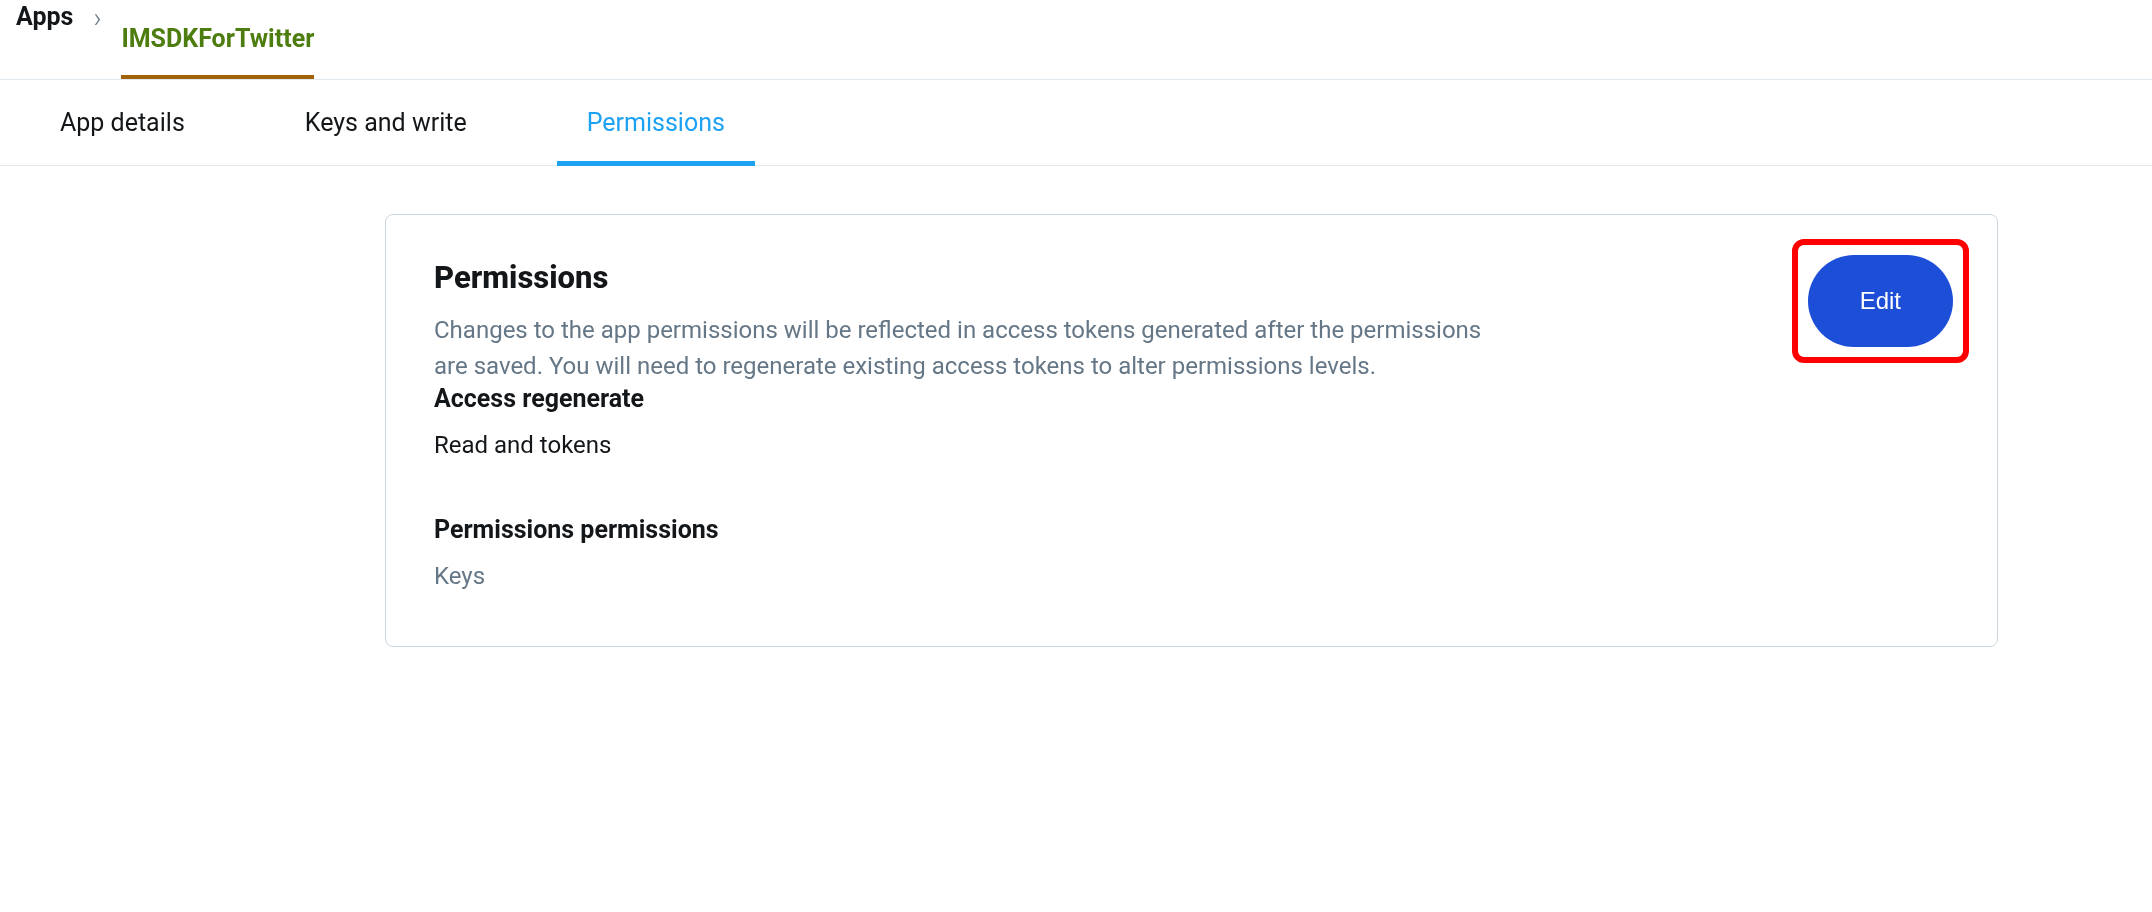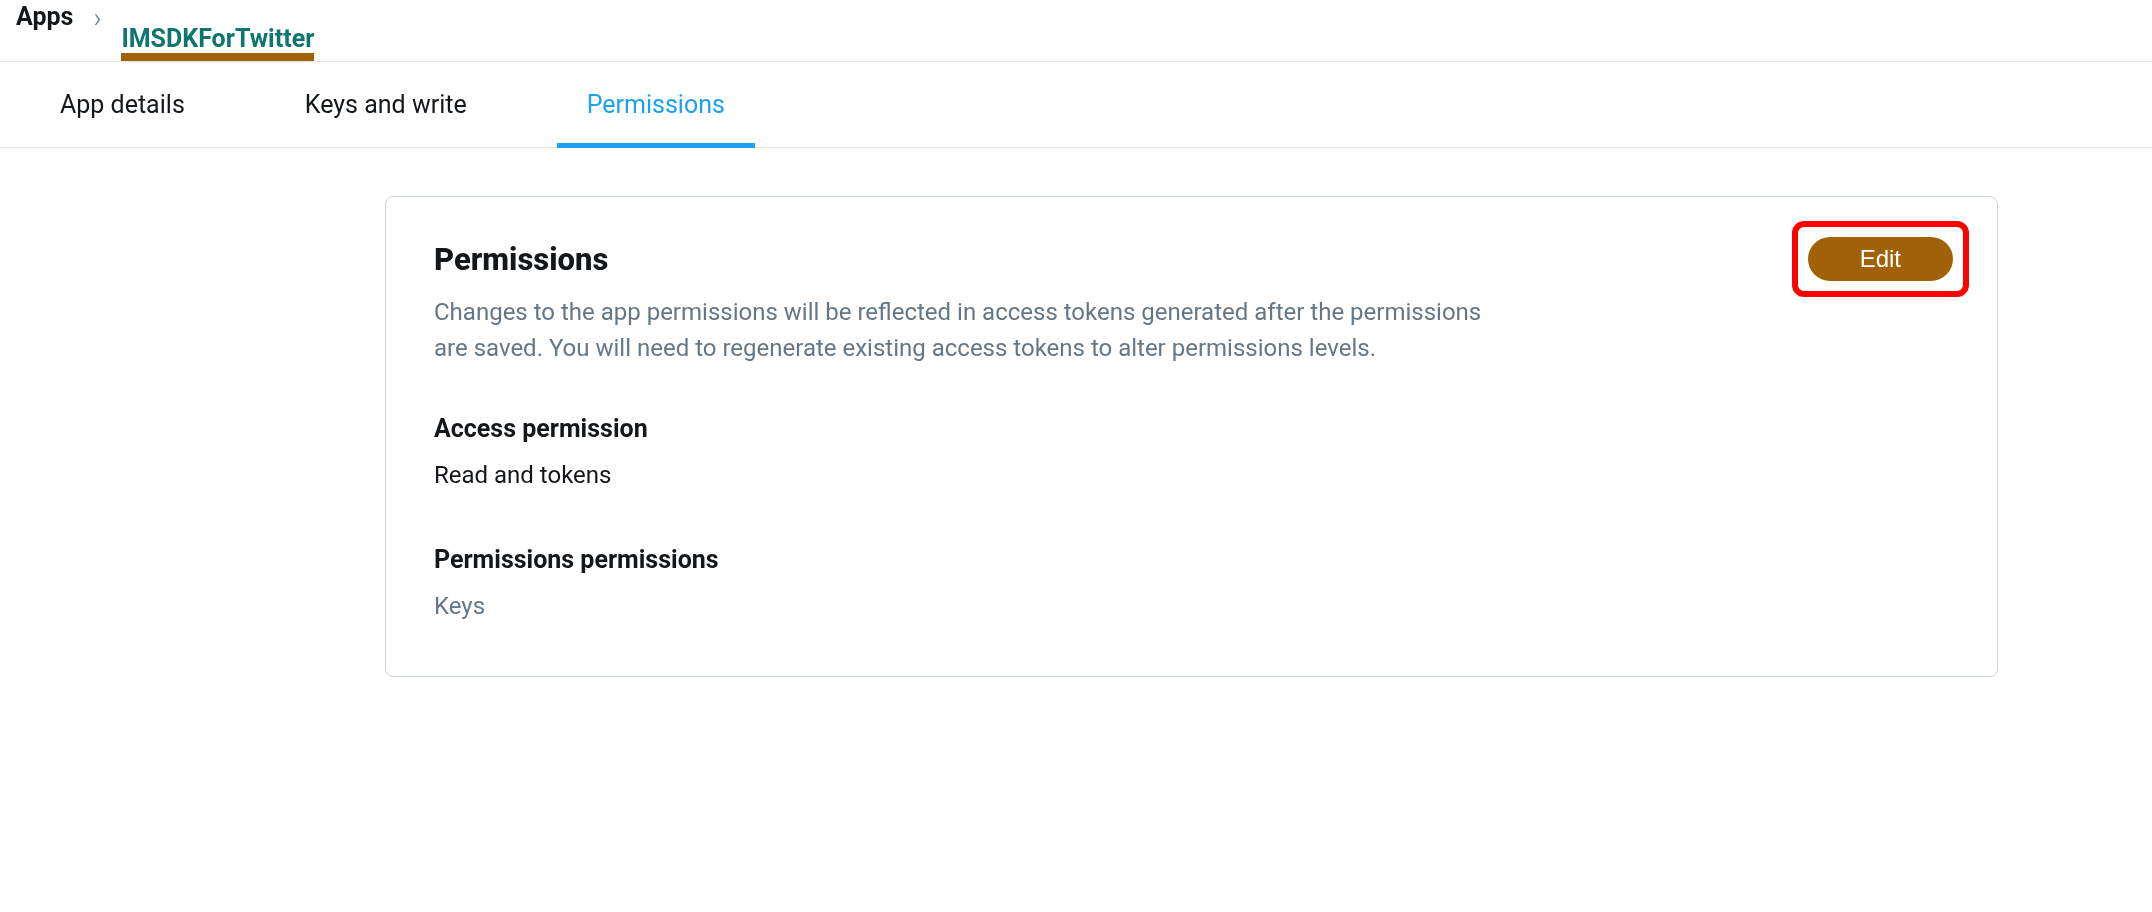--- a/index.html
+++ b/index.html
@@ -18,22 +18,23 @@
       padding: 24px 16px 0 16px;
       gap: 20px;
     }
     .breadcrumb-item {
       font-size: 25px;
       font-weight: 700;
       color: #14171a;
       cursor: pointer;
     }
     .breadcrumb-item.active {
-      color: #0f766e;
-      border-bottom: 8px solid #a16207;
+      color: #4d7c0f;
+      border-bottom: 4px solid #a16207;
+      padding-bottom: 22px;
     }
     .breadcrumb-separator {
       font-size: 27px;
       color: #657786;
       font-weight: 300;
       margin-top: -22px;
     }
     .breadcrumb-root {
       margin-top: -22px;
     }
@@ -86,38 +87,37 @@
       font-size: 31px;
       font-weight: 800;
       color: #14171a;
       margin-bottom: 16px;
     }
     .card-description {
       font-size: 24px;
       color: #657786;
       line-height: 1.5;
       max-width: 1060px;
-      margin-bottom: 48px;
     }
     .edit-button-wrap {
       border: 6px solid #ff0000;
       border-radius: 12px;
       padding: 10px;
       position: absolute;
       top: 24px;
       right: 28px;
     }
     .edit-button {
-      background: #a16207;
+      background: #1d4ed8;
       color: #ffffff;
       border: none;
       border-radius: 999px;
       font-size: 24px;
       font-weight: 500;
-      padding: 8px 52px;
+      padding: 32px 52px;
       cursor: pointer;
     }
     .section-title {
       font-size: 25px;
       font-weight: 700;
       color: #14171a;
       margin-bottom: 18px;
     }
     .section-value {
       font-size: 24px;
@@ -149,19 +149,19 @@
     <div class="card-header">
       <div>
         <div class="card-title">Permissions</div>
         <div class="card-description">Changes to the app permissions will be reflected in access tokens generated after the permissions are saved. You will need to regenerate existing access tokens to alter permissions levels.</div>
       </div>
       <div class="edit-button-wrap">
         <button class="edit-button">Edit</button>
       </div>
     </div>
 
-    <div class="section-title">Access permission</div>
+    <div class="section-title">Access regenerate</div>
     <div class="section-value">Read and tokens</div>
 
     <div class="section-title">Permissions permissions</div>
     <div class="section-value muted">Keys</div>
   </div>
 </div>
 
 </body></html>

